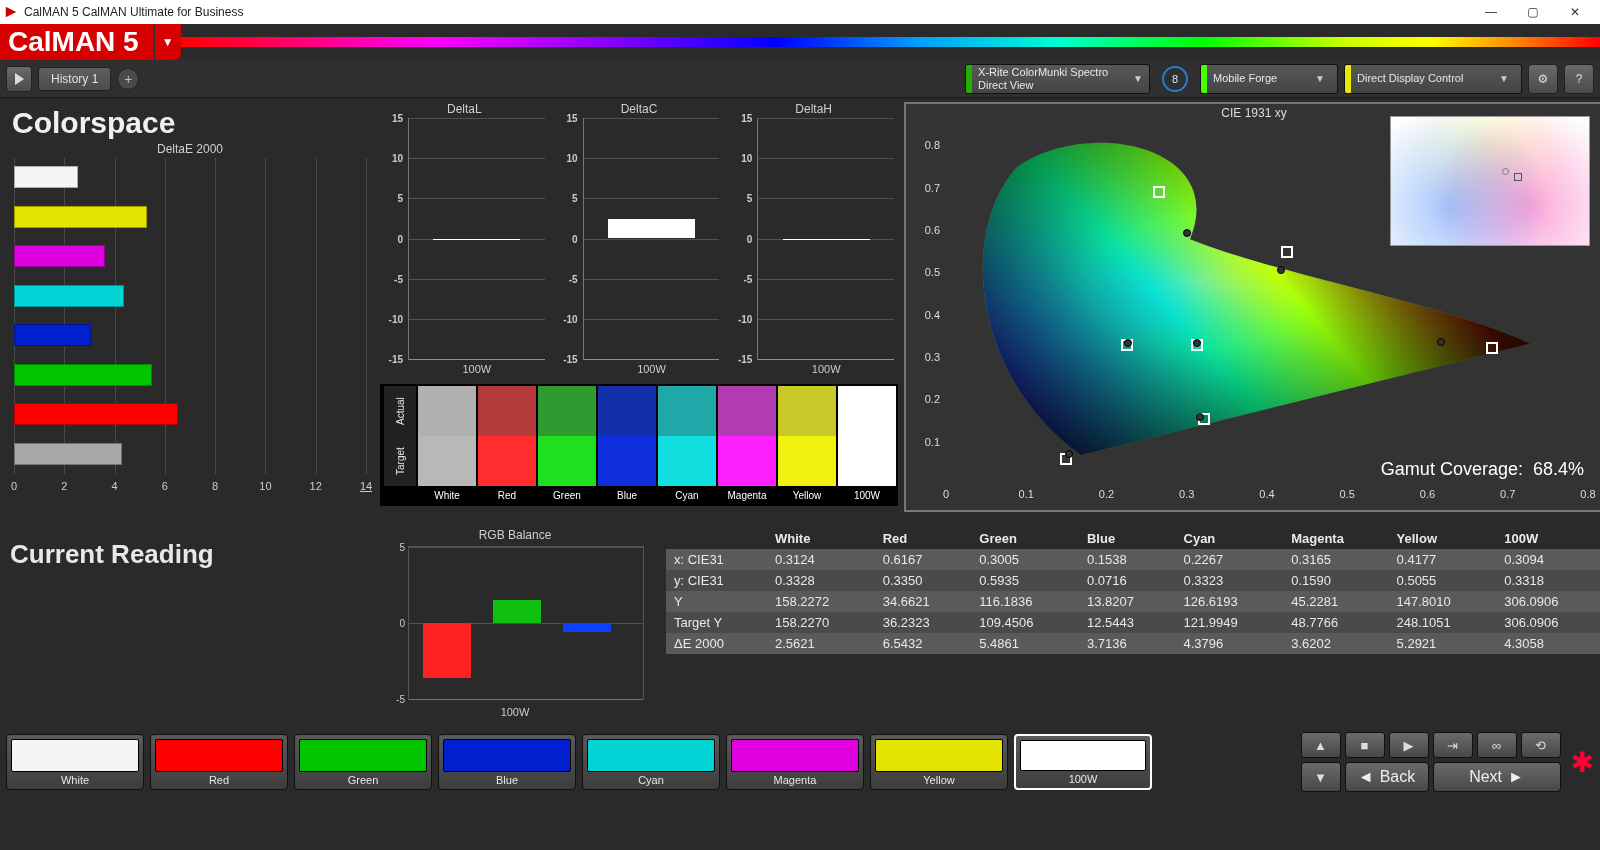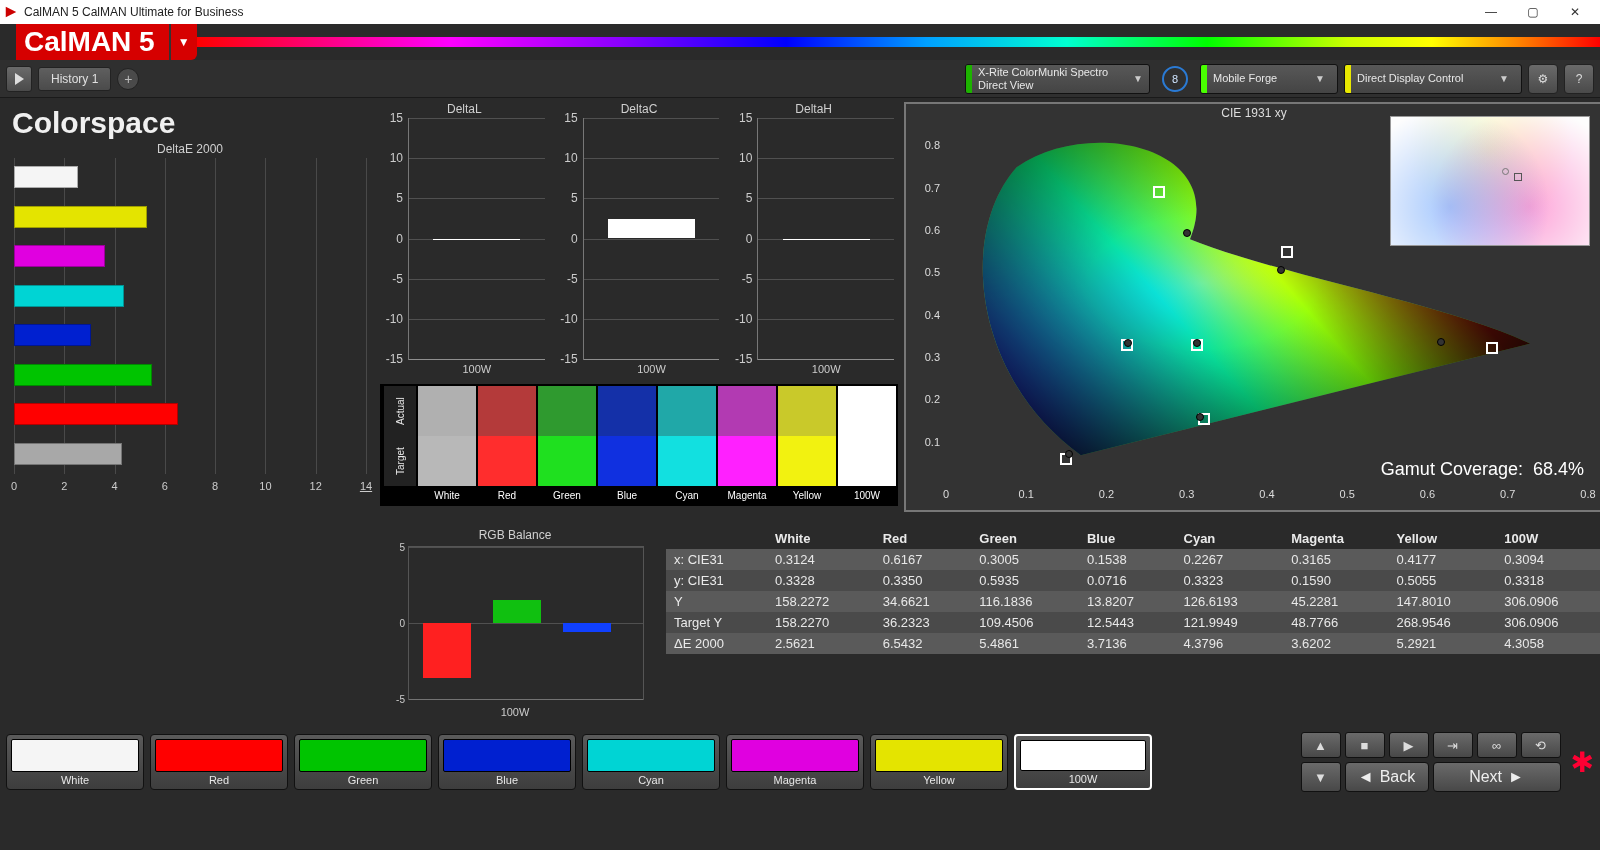--- a/index.html
+++ b/index.html
@@ -23,21 +23,20 @@
     font-size: 12px;
   }
   .win-titlebar .app-icon { width: 14px; height: 14px; margin-right: 6px; }
   .win-titlebar .spacer { flex: 1; }
   .win-btn { width: 42px; height: 24px; display: flex; align-items: center; justify-content: center; color: #333; }
   
   .brand-bar {
     height: 36px;
     display: flex;
     align-items: stretch;
-    padding-left: 16px;
   }
   .brand-logo {
     background: #d60000;
     color: #fff;
     font-family: Arial, sans-serif;
     font-size: 28px;
     font-weight: 700;
     padding: 0 14px 0 8px;
     display: flex;
     align-items: center;
@@ -135,21 +134,21 @@
   
   .delta-row { display:flex; gap:6px; }
   .mini-chart {
     flex:1; height:276px; position:relative;
   }
   .mini-chart .plot-area {
     position:absolute; left:28px; right:4px; top:16px; bottom:18px;
     border-left:1px solid #777; border-bottom:1px solid #777;
   }
   .mini-chart .grid-h { position:absolute; left:0;right:0;height:1px;background:rgba(255,255,255,0.18);}
-  .mini-chart .ytick {position:absolute;right:100%;margin-right:6px;font-size:12px;color:#ccc;transform:translateY(-50%);}
+  .mini-chart .ytick {position:absolute;right:100%;margin-right:6px;font-size:10px;color:#ccc;transform:translateY(-50%);font-weight:bold;}
   .mini-chart .xlab {position:absolute;left:50%;bottom:-16px;font-size:11px;color:#ccc;transform:translateX(-50%);}
   
   .swatch-strip {
     margin-top:6px;
     border:2px solid #000;
     display:grid;
     grid-template-columns: 34px repeat(8,1fr);
     grid-template-rows: 1fr 1fr 18px;
     height: 122px;
     font-size:10px;
@@ -470,20 +469,21 @@
       <div style="position:absolute;top:44%;left:62%;width:8px;height:8px;border:1.5px solid #555;"></div>
       <div style="position:absolute;top:40%;left:56%;width:7px;height:7px;border:1.5px solid #777;border-radius:50%;"></div>
     </div>
     <div class="gamut-cov">
       <span>Gamut Coverage:</span>&nbsp;
       <span>68.4%</span>
     </div>
   </div>
 
   <div class="reading">
+    <div class="hd">Current Reading</div>
   </div>
 
   <div style="display:flex;gap:10px">
     <div class="rgb-panel">
       <div class="panel-title">RGB Balance</div>
       <div class="rgb-plot" id="rgb-plot">
           <div class="rgb-grid-h" style="top: 100%;"></div>
           <div class="rgb-ytick" style="top: 100%;">-5</div>
           <div class="rgb-grid-h" style="top: 50%;"></div>
           <div class="rgb-ytick" style="top: 50%;">0</div>
@@ -547,21 +547,21 @@
             <td>306.0906</td>
           </tr>
           <tr>
             <td class="lbl">Target Y</td>
             <td>158.2270</td>
             <td>36.2323</td>
             <td>109.4506</td>
             <td>12.5443</td>
             <td>121.9949</td>
             <td>48.7766</td>
-            <td>268.9546</td>
+            <td>248.1051</td>
             <td>306.0906</td>
           </tr>
           <tr>
             <td class="lbl">ΔE 2000</td>
             <td>2.5621</td>
             <td>6.5432</td>
             <td>5.4861</td>
             <td>3.7136</td>
             <td>4.3796</td>
             <td>3.6202</td>

